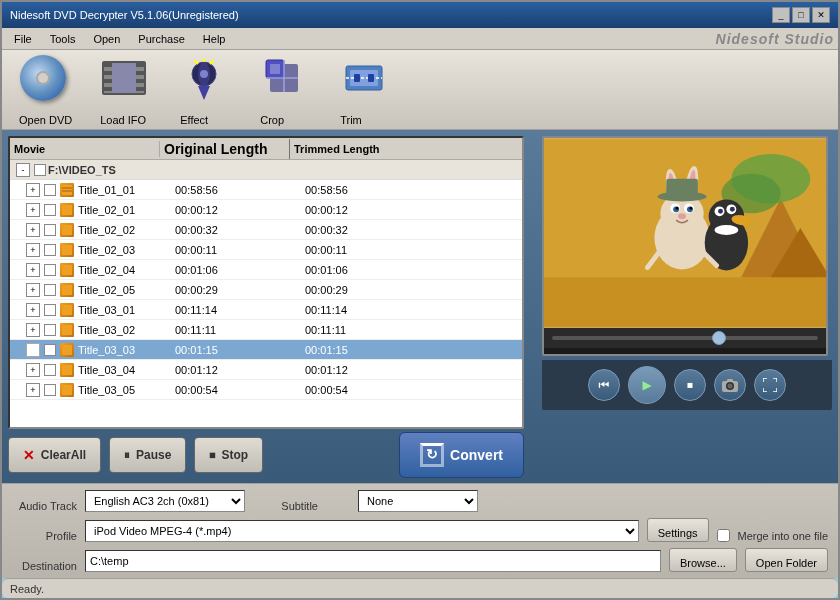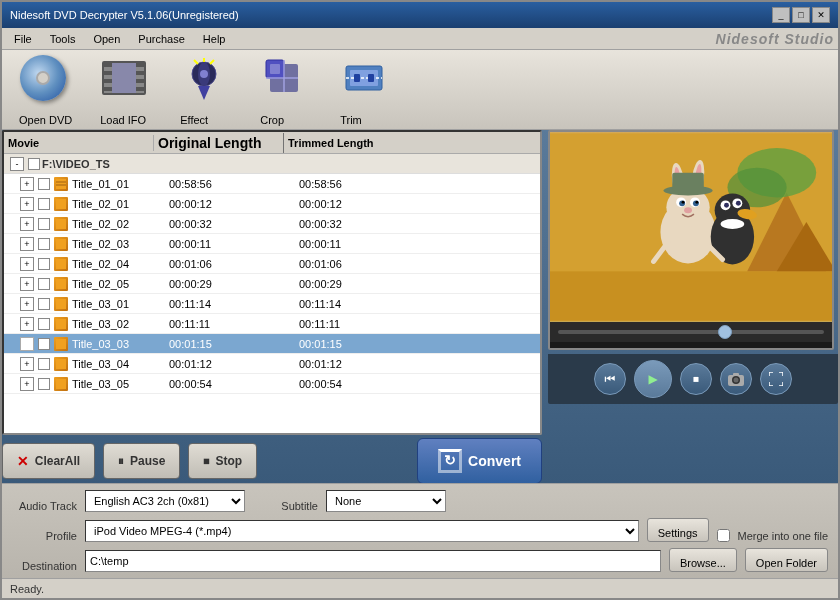--- a/index.html
+++ b/index.html
@@ -136,21 +136,22 @@
         to bottom,
         #555 0px, #555 4px,
         #888 4px, #888 8px
       );
     }
     .film-icon::before { left: 0; }
     .film-icon::after { right: 0; }
     #main-area {
       display: flex;
       flex: 1;
-      gap: 6px;
+      gap: 18px;
+      padding: 6px;
       background: linear-gradient(to bottom, #5a7a9a, #3a5a7a);
     }
     #left-panel {
       flex: 1;
       display: flex;
       flex-direction: column;
       gap: 4px;
     }
     #file-tree {
       flex: 1;
@@ -359,21 +360,21 @@
     }
     .ctrl-select {
       height: 22px;
       font-size: 11px;
       border: 1px inset #888;
       background: white;
       padding: 1px 4px;
       cursor: pointer;
     }
     .ctrl-select.wide { width: 160px; }
-    .ctrl-select.medium { width: 120px; }
+    .ctrl-select.medium { width: 120px; margin-left: 32px; }
     .ctrl-select.full { flex: 1; }
     .ctrl-text {
       font-size: 11px;
       color: #333;
     }
     .ctrl-btn {
       height: 24px;
       padding: 8px 10px;
       font-size: 11px;
       background: linear-gradient(to bottom, #e8e4dc, #c8c4bc);
@@ -396,20 +397,21 @@
     }
     #status-bar {
       background: #d4d0c8;
       border-top: 1px solid #a0a0a0;
       padding: 2px 8px;
       font-size: 11px;
       color: #333;
       height: 20px;
       display: flex;
       align-items: center;
+      border-radius: 6px;
     }
     .tree-content {
       flex: 1;
       overflow-y: scroll;
     }
   </style>
 </head>
 <body>
 
 <div id="app-window">

